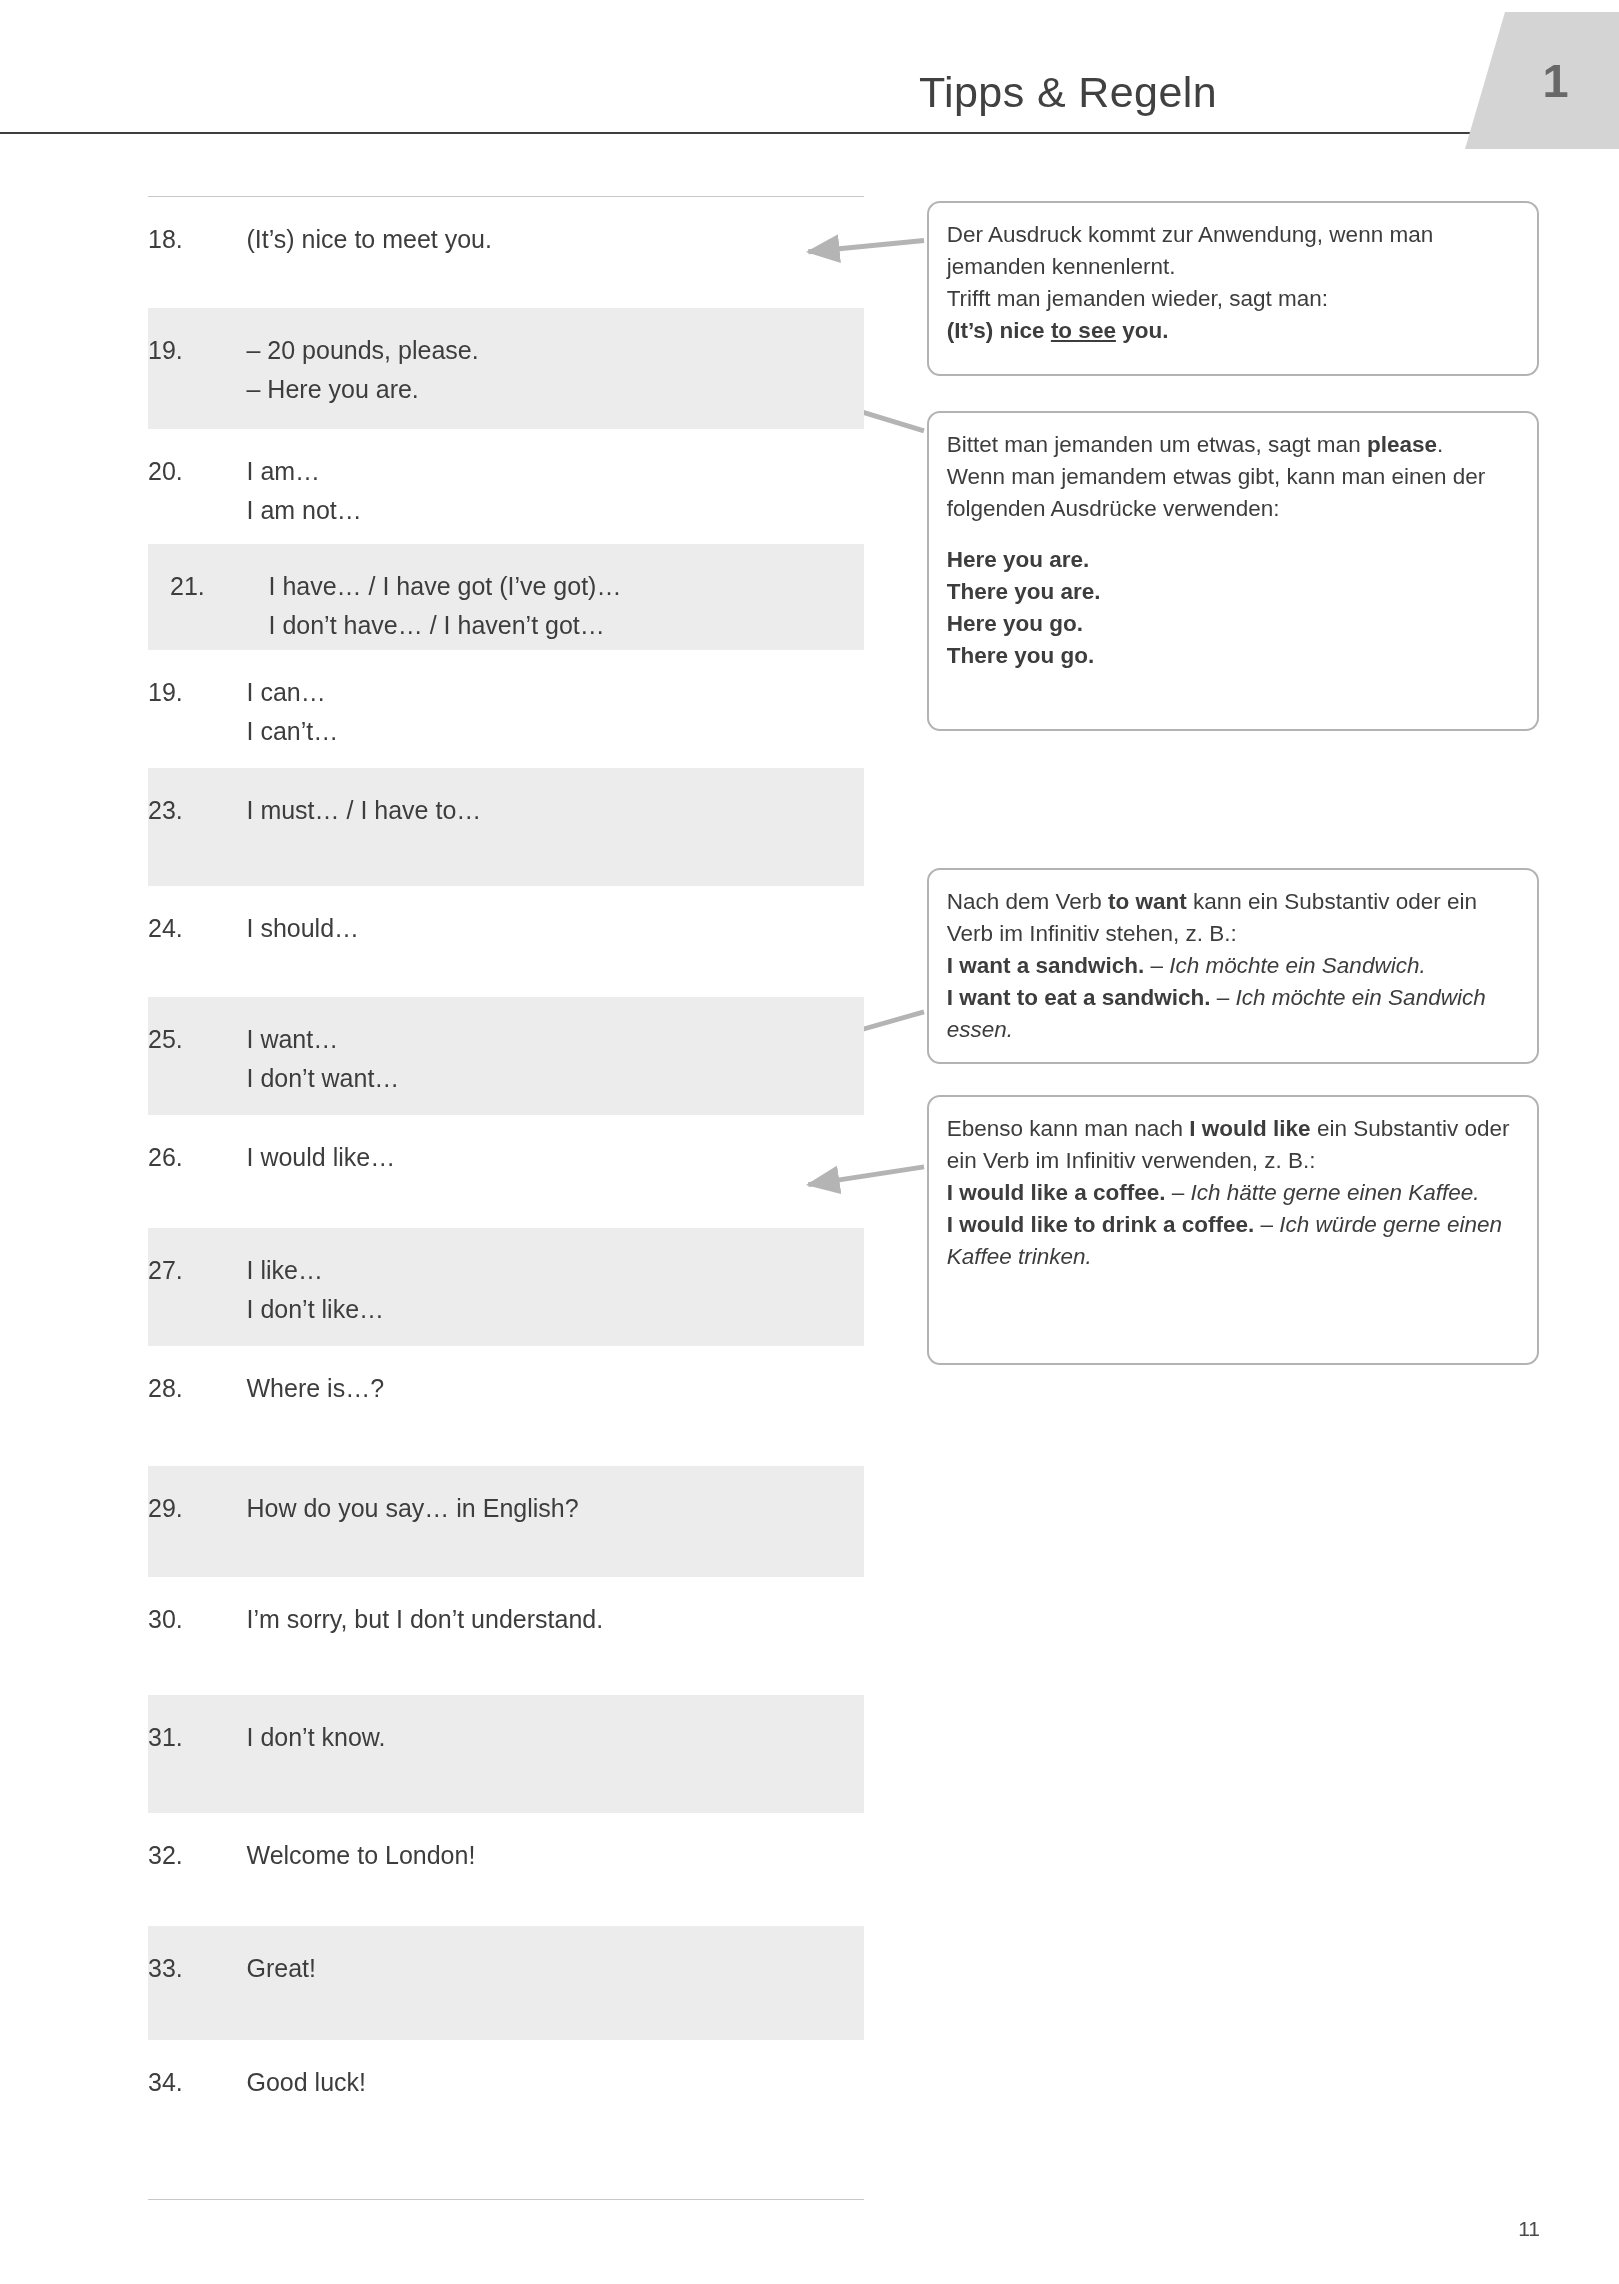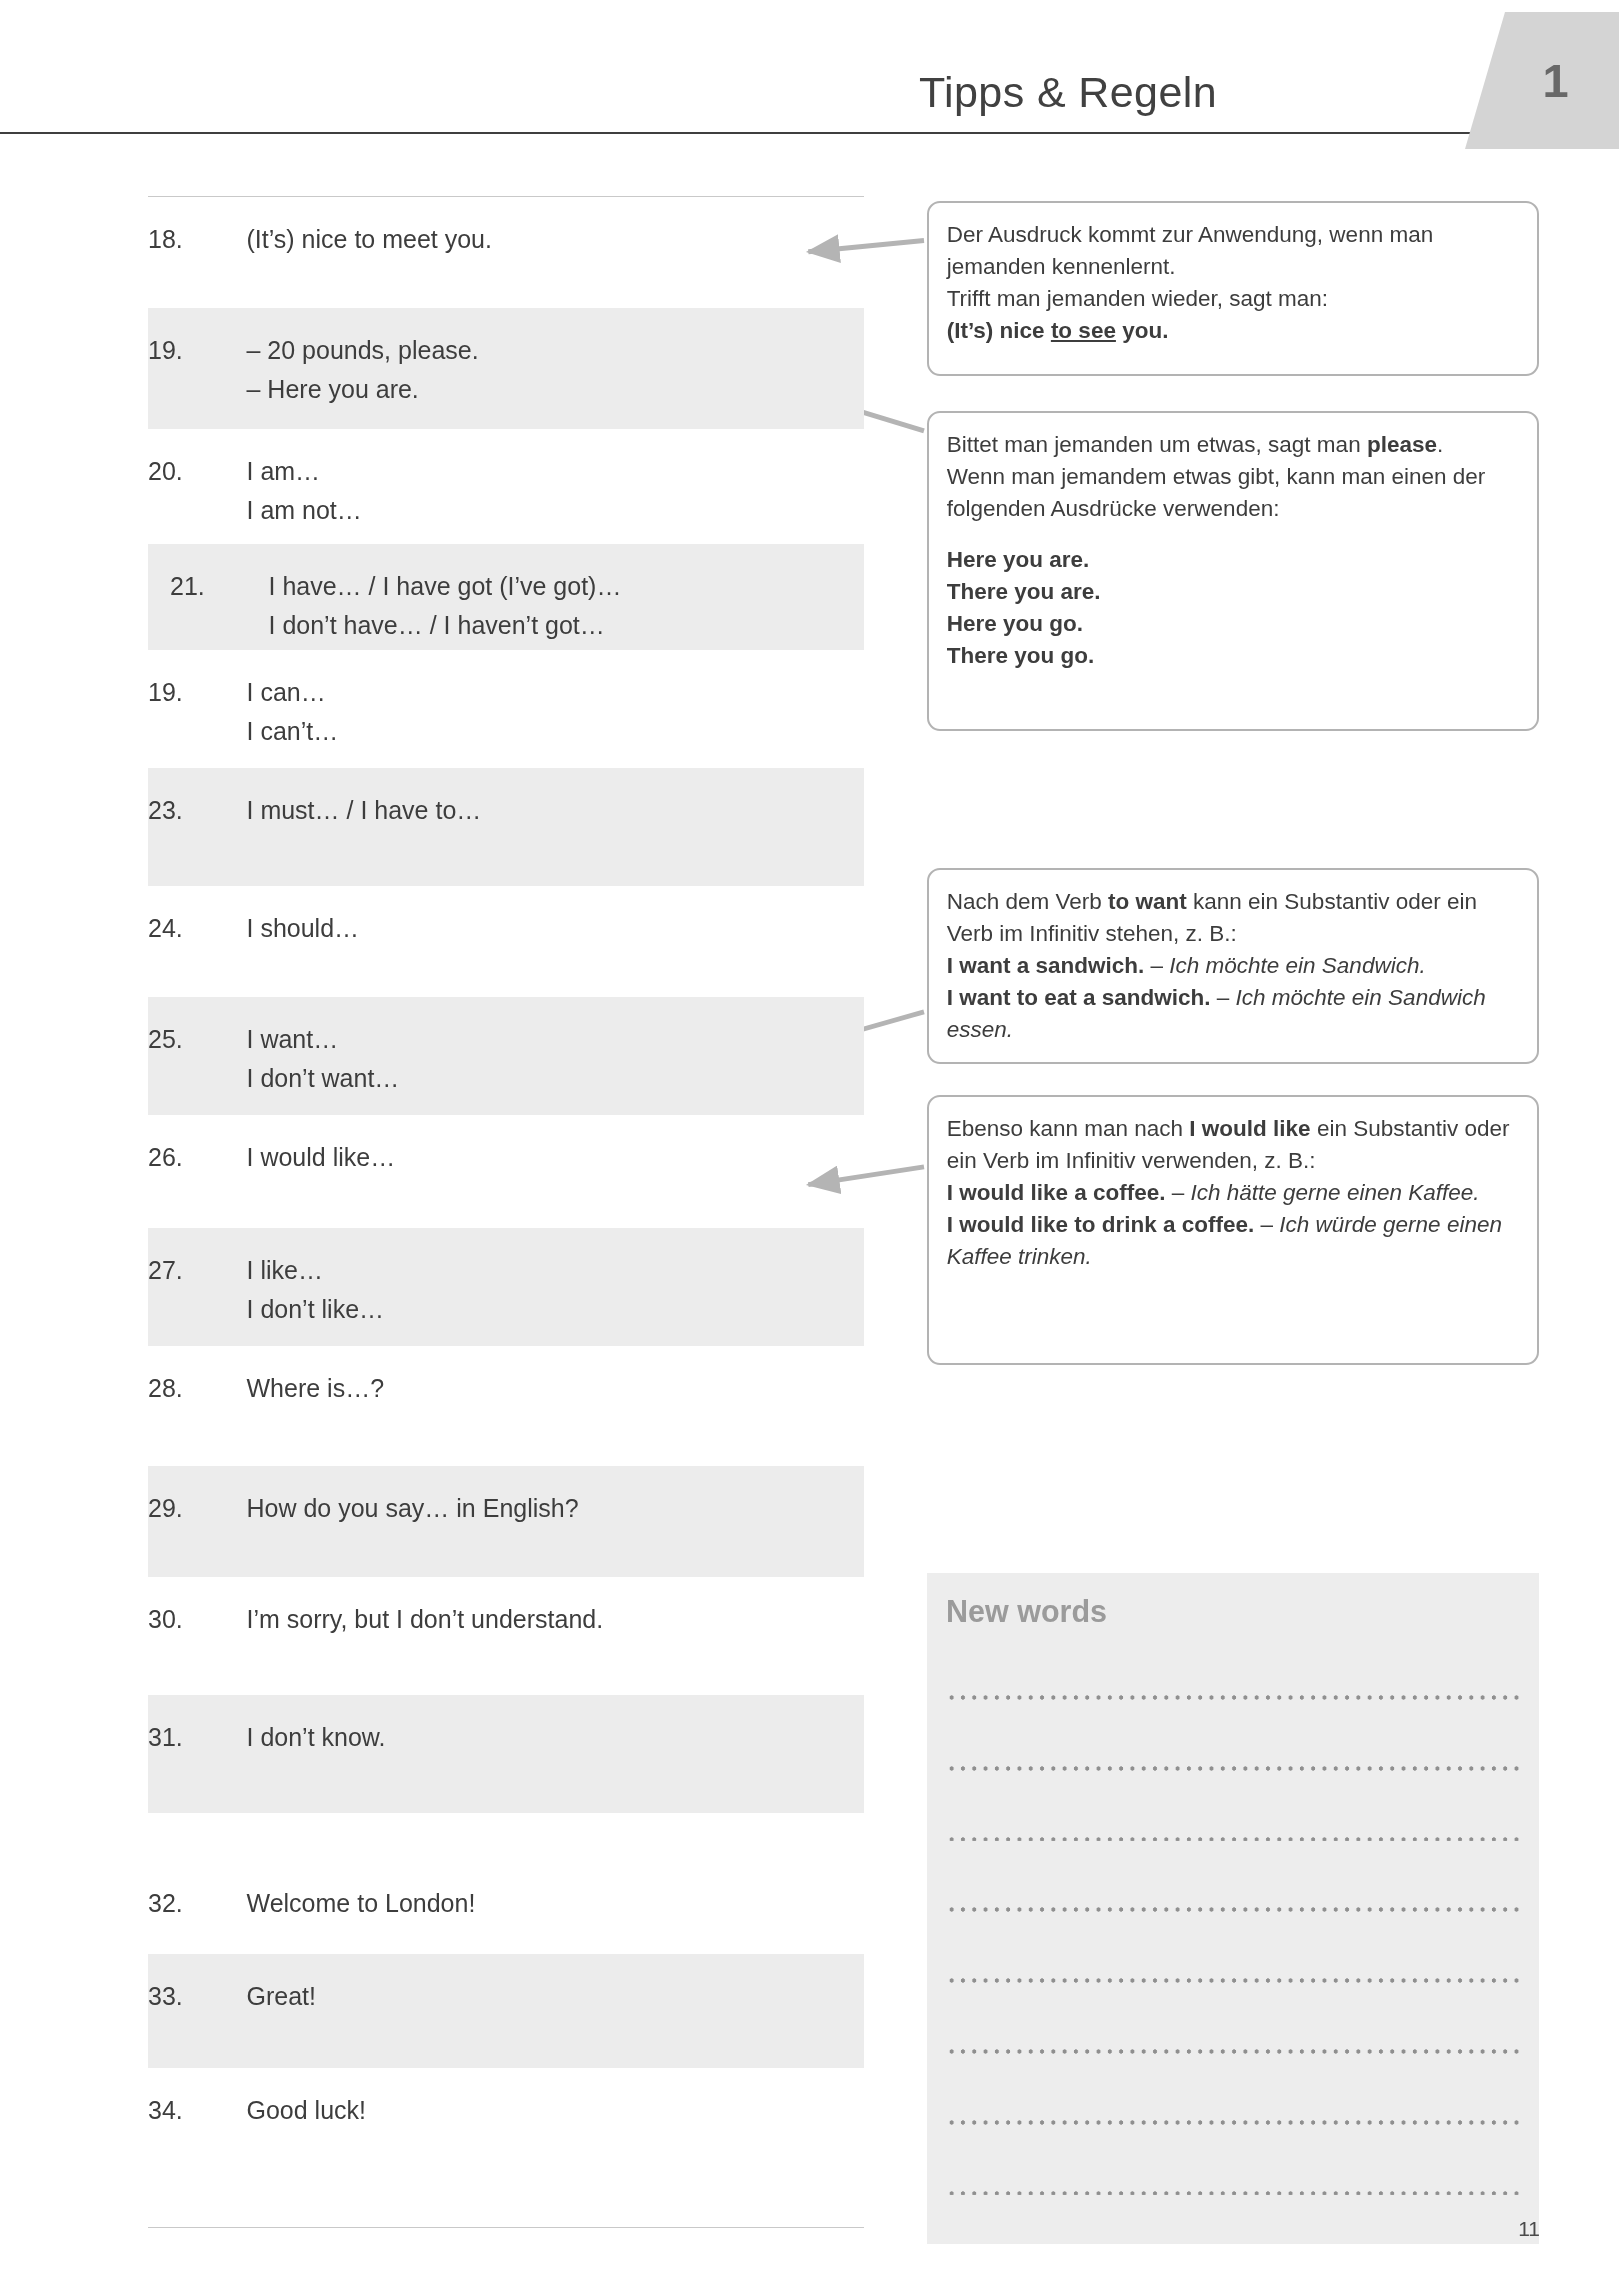--- a/index.html
+++ b/index.html
@@ -156,21 +156,21 @@
         <div class="txt">
           <div class="line">I’m sorry, but I don’t understand.</div>
         </div>
       </div>
       <div class="row shaded" style="height: 118px;">
         <div class="num">31.</div>
         <div class="txt">
           <div class="line">I don’t know.</div>
         </div>
       </div>
-      <div class="row" style="height: 93px; margin-top: 48px;">
+      <div class="row" style="height: 113px;">
         <div class="num">32.</div>
         <div class="txt">
           <div class="line">Welcome to London!</div>
         </div>
       </div>
       <div class="row shaded" style="height: 114px;">
         <div class="num">33.</div>
         <div class="txt">
           <div class="line">Great!</div>
         </div>
@@ -202,30 +202,17 @@
         <div class="cb"><span class="b ">I want a sandwich.</span><span> – </span><span class="i ">Ich möchte ein Sandwich.</span></div>
         <div class="cb"><span class="b ">I want to eat a sandwich.</span><span> – </span><span class="i ">Ich möchte ein Sandwich essen.</span></div>
       </div>
       <div class="callout" style="top: 1095px; min-height: 270px;">
         <div class="cb"><span>Ebenso kann man nach </span><span class="b ">I would like</span><span> ein Substantiv oder ein Verb im Infinitiv verwenden, z. B.:</span></div>
         <div class="cb"><span class="b ">I would like a coffee.</span><span> – </span><span class="i ">Ich hätte gerne einen Kaffee.</span></div>
         <div class="cb"><span class="b ">I would like to drink a coffee.</span><span> – </span><span class="i ">Ich würde gerne einen Kaffee trinken.</span></div>
       </div>
     </div>
 
-  <div class="new-words">
-    <div class="new-words-title">New words</div>
-    <div class="nw-lines" id="nw-lines">
-        <div class="dotline"></div>
-        <div class="dotline"></div>
-        <div class="dotline"></div>
-        <div class="dotline"></div>
-        <div class="dotline"></div>
-        <div class="dotline"></div>
-        <div class="dotline"></div>
-        <div class="dotline"></div>
-      </div>
-  </div>
 
   <div class="page-num">11</div>
 
 </div>
 
 
 </body></html>

